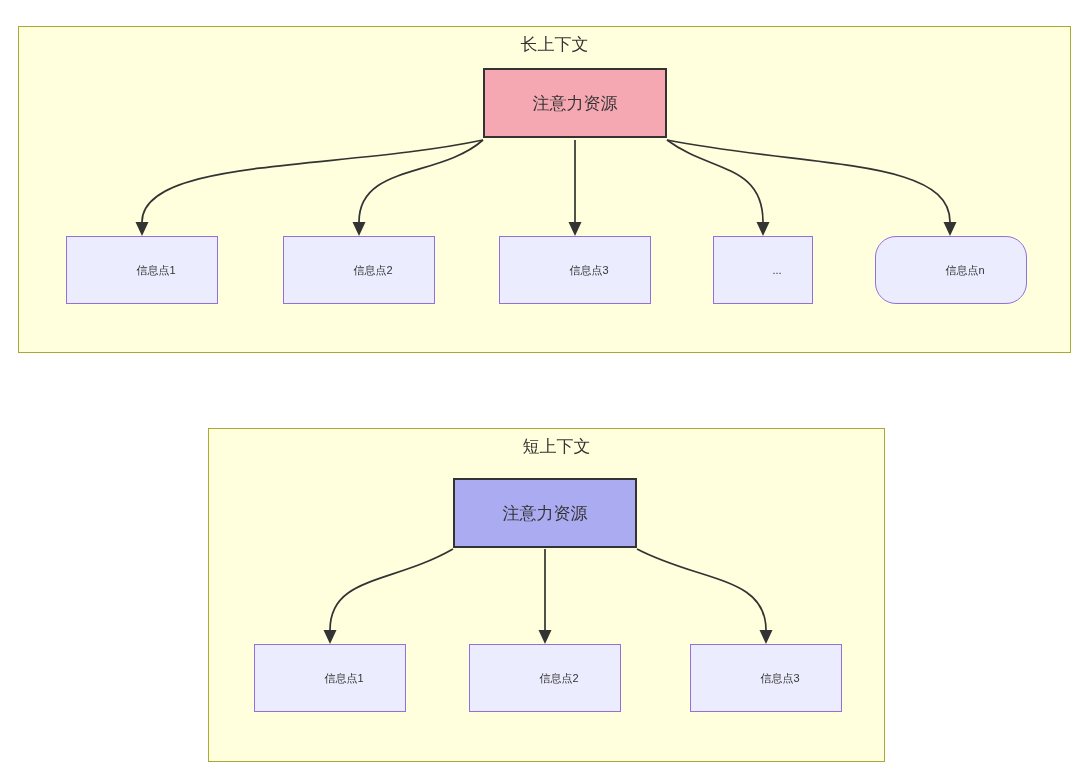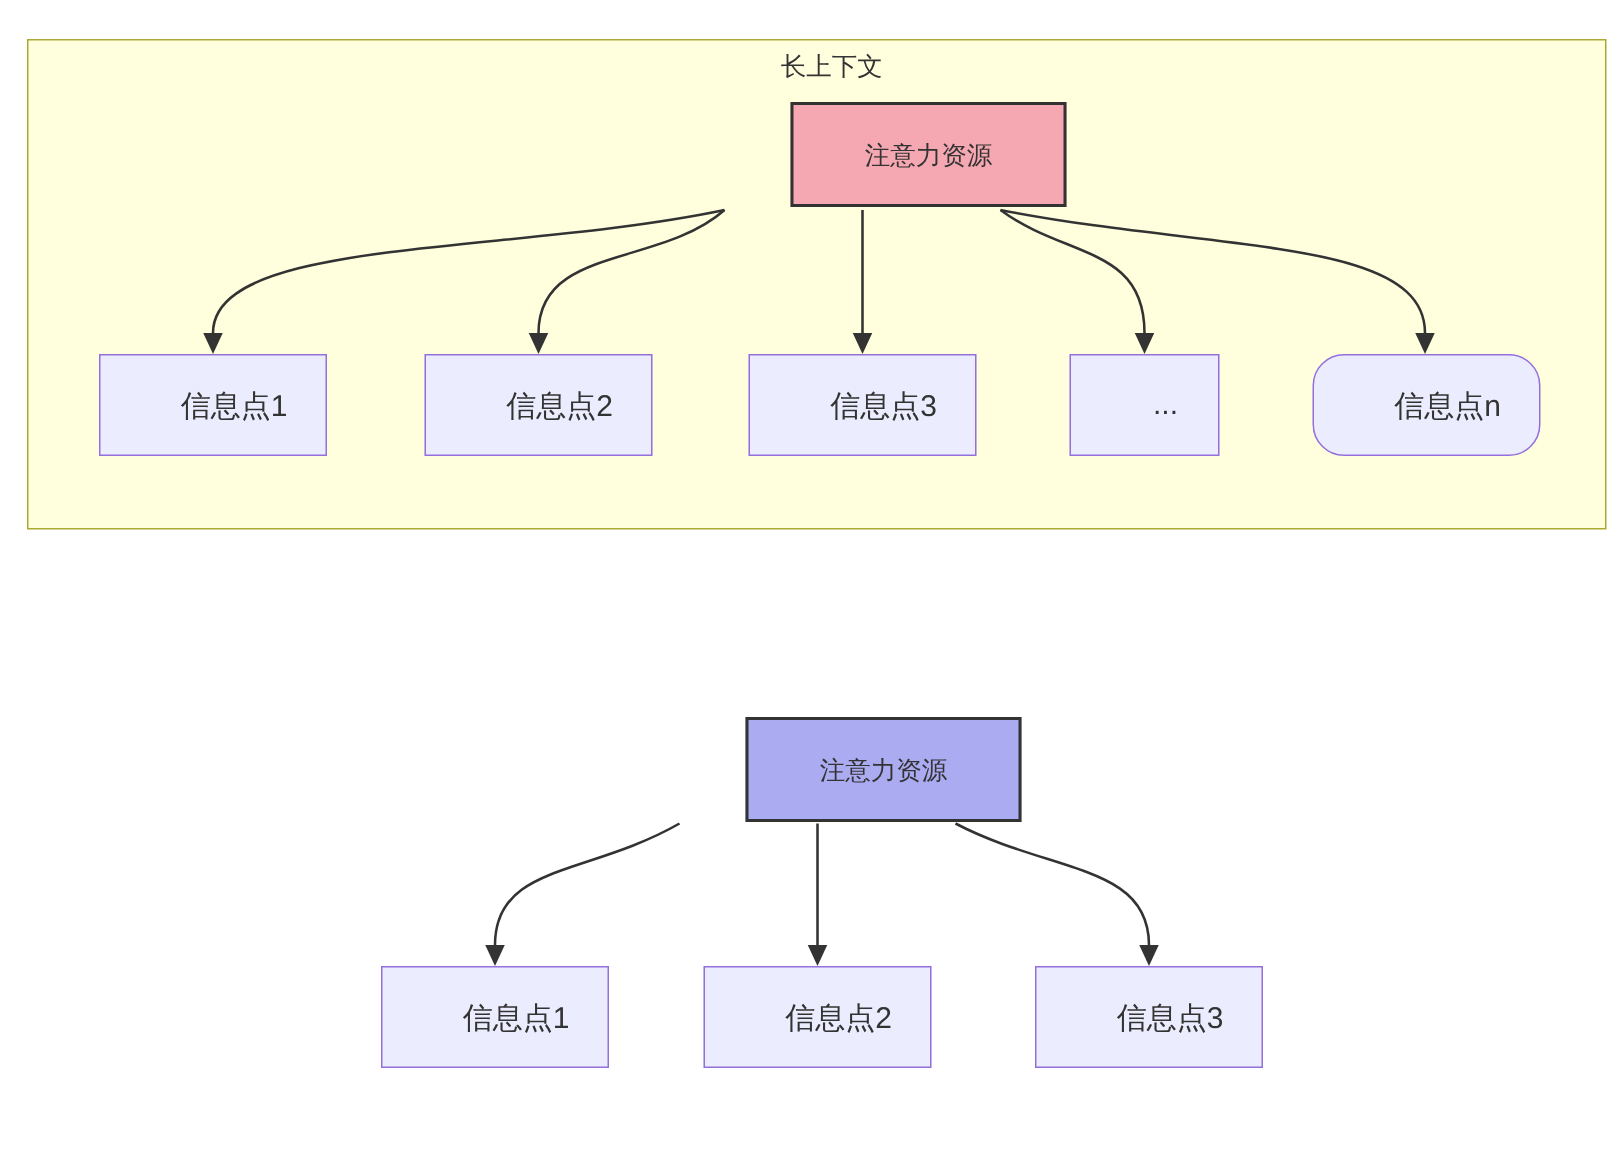--- a/index.html
+++ b/index.html
@@ -45,32 +45,31 @@
   
   .attn {
     position: absolute;
     display: flex;
     align-items: center;
     justify-content: center;
     font-size: 17px;
     color: #333333;
     border: 2.5px solid #333333;
     z-index: 3;
-    margin-left: 44px;
   }
   .attnA { left: 483px; top: 68px;  width: 184px; height: 70px; background: #f6a8b2; }
   .attnB { left: 453px; top: 478px; width: 184px; height: 70px; background: #ababf2; }
 
   
   .node {
     position: absolute;
     display: flex;
     align-items: center;
     justify-content: center;
-    font-size: 20px;
+    font-size: 11px;
     color: #333333;
     background: #ececff;
     border: 1.5px solid #9370db;
     height: 68px;
     z-index: 3;
     padding-left: 28px;
   }
   .b1    { left: 66px;  top: 236px; width: 152px; }
   .b2    { left: 283px; top: 236px; width: 152px; }
   .b3    { left: 499px; top: 236px; width: 152px; }
@@ -80,20 +79,23 @@
   .c2    { left: 469px; top: 644px; width: 152px; }
   .c3    { left: 690px; top: 644px; width: 152px; }
 </style>
 </head>
 <body>
 
 <div class="stage">
 
   <div class="panel panelA">
     <div class="panel-title">长上下文</div>
+  </div>
+  <div class="panel panelB">
+    <div class="panel-title">短上下文</div>
   </div>
 
   <svg class="edges" viewBox="0 0 1080 774" xmlns="http://www.w3.org/2000/svg">
 
     <path d="M483,140 C340,170 142,158 142,222"></path>
     <polygon points="135.5,222 148.5,222 142,236"></polygon>
     <path d="M483,140 C440,178 359,164 359,222"></path>
     <polygon points="352.5,222 365.5,222 359,236"></polygon>
     <path d="M575,140 L575,222"></path>
     <polygon points="568.5,222 581.5,222 575,236"></polygon>

